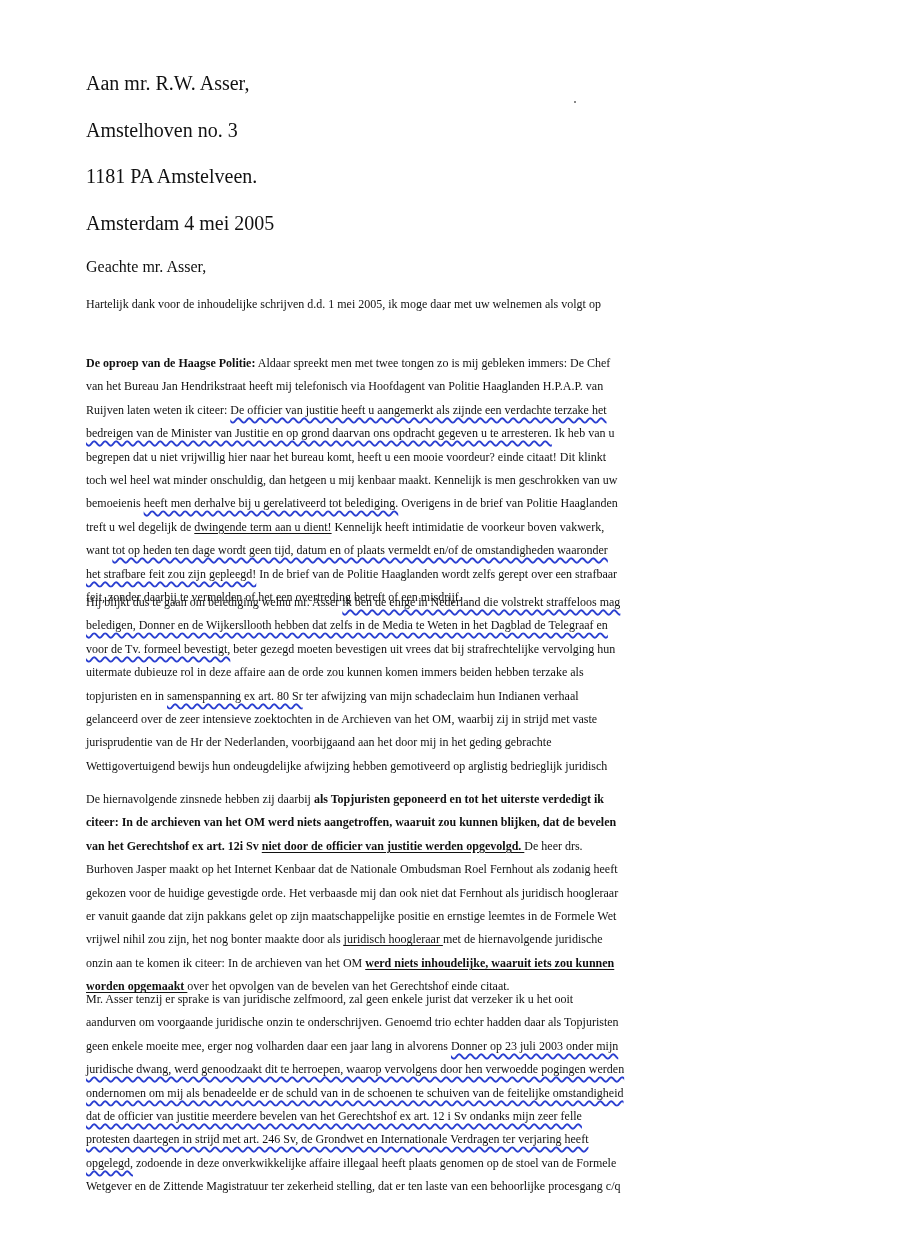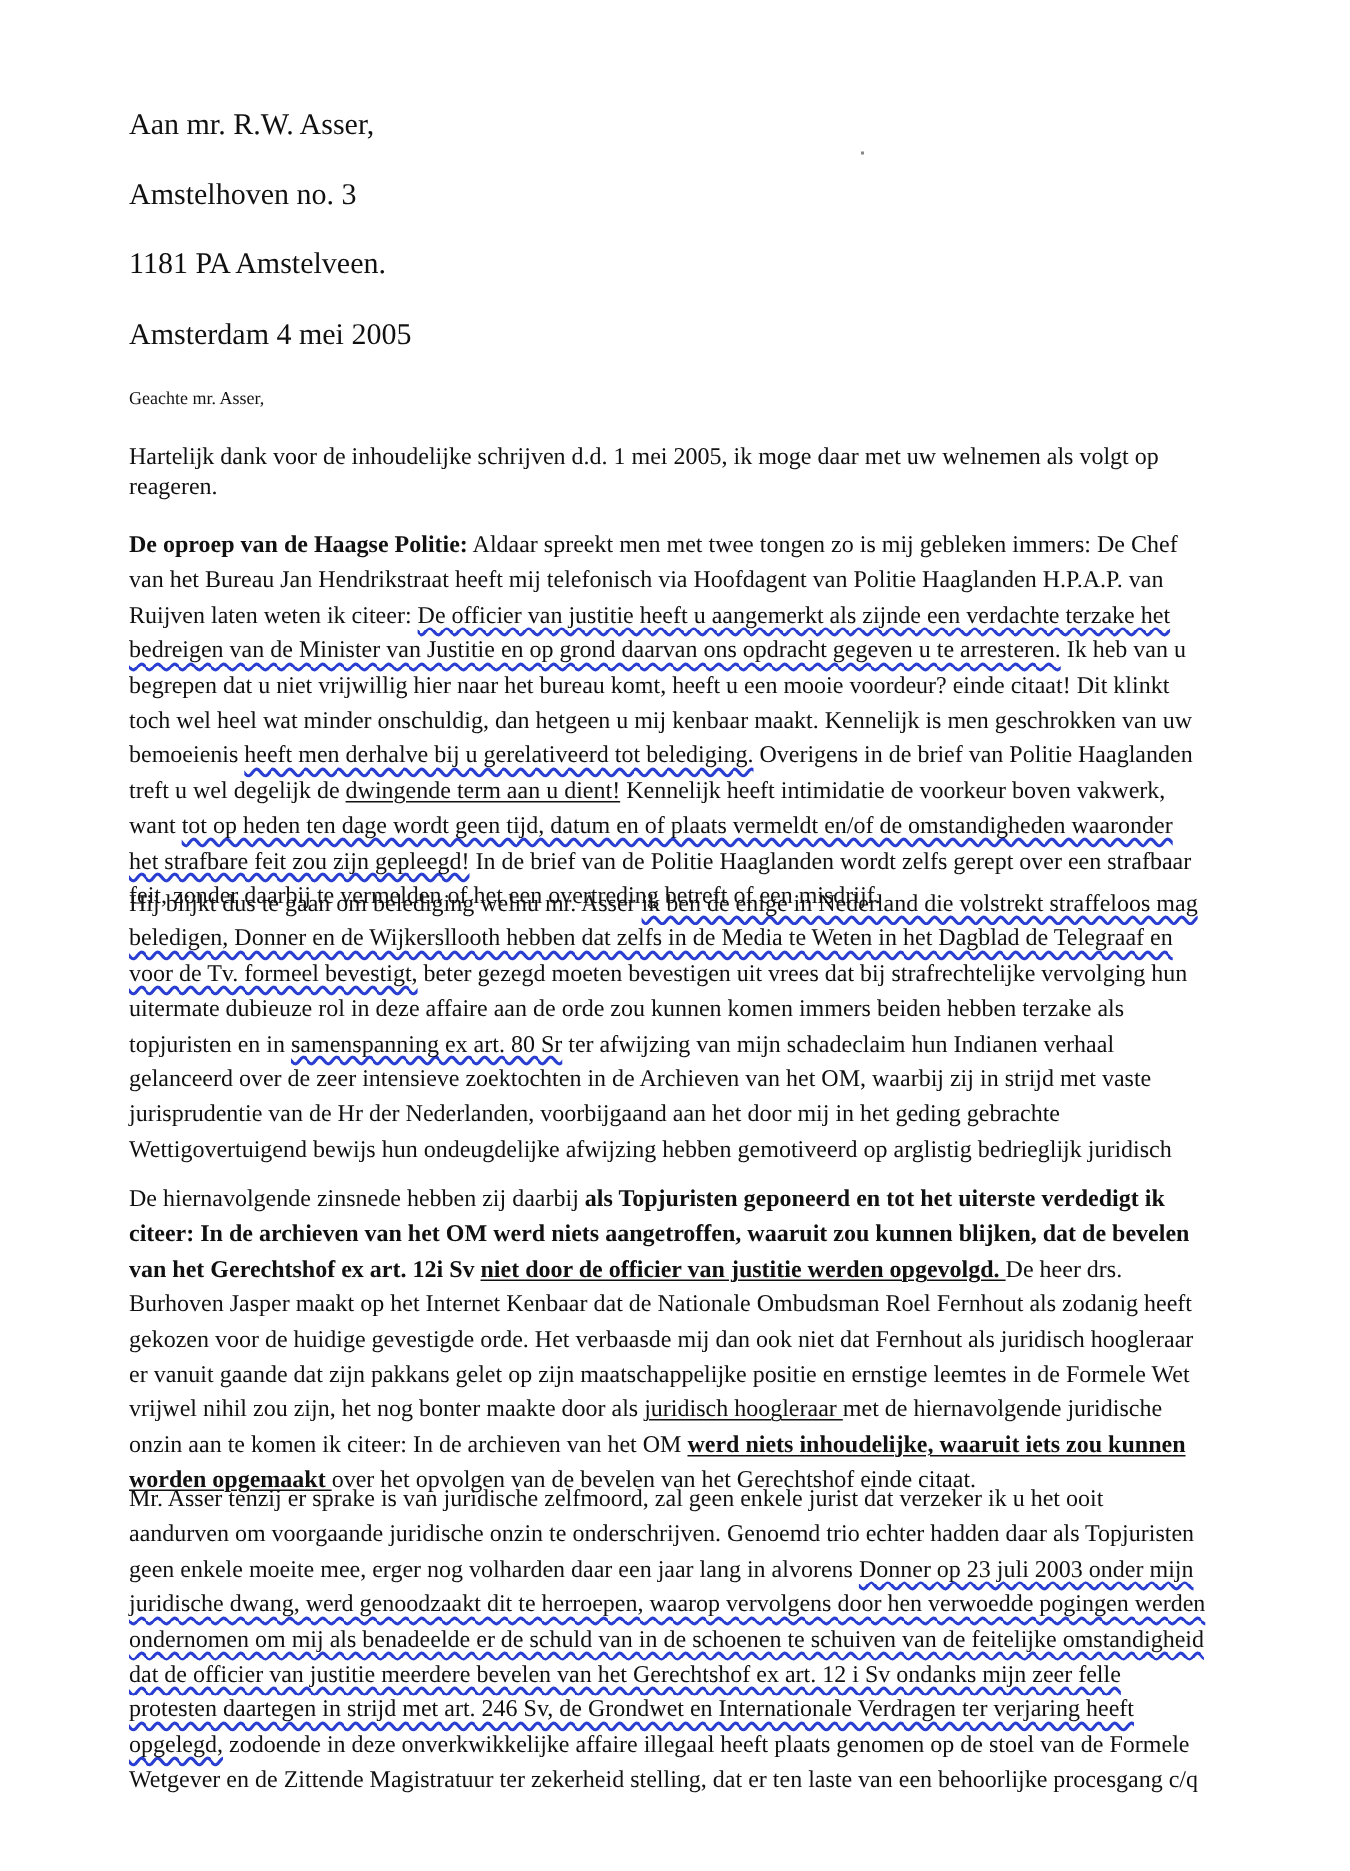--- a/index.html
+++ b/index.html
@@ -1,21 +1,21 @@
 <!DOCTYPE html>
 <html><head>
 <meta charset="utf-8">
 <style>
   html, body { margin: 0; padding: 0; background: #ffffff; }
   body { width: 900px; height: 1247px; position: relative; overflow: hidden;
          font-family: "Liberation Serif", "DejaVu Serif", serif; color: #111; }
   .page { position: absolute; left: 0; top: 0; width: 900px; height: 1247px; margin-left: 12px; }
   .addr { position: absolute; left: 74px; font-size: 20px; line-height: 24px; white-space: nowrap; }
-  .salut { position: absolute; left: 74px; top: 258px; font-size: 12px; white-space: nowrap; }
-  .para { position: absolute; left: 74px; width: 800px; font-size: 16px; }
+  .salut { position: absolute; left: 74px; top: 258px; font-size: 16px; white-space: nowrap; }
+  .para { position: absolute; left: 74px; width: 800px; font-size: 12px; }
   .line { height: 23.4px; line-height: 23.4px; white-space: nowrap; position: relative; }
   .b { font-weight: bold; }
   .u { text-decoration: underline; text-decoration-thickness: 1px; text-underline-offset: 2px; }
   .pen { text-decoration: underline; text-decoration-color: #2a3fd1; text-decoration-thickness: 1.5px;
          text-underline-offset: 3px; text-decoration-style: wavy; text-decoration-skip-ink: none; }
   .dot { position: absolute; left: 562px; top: 101px; width: 2px; height: 2px; background: #888; }
 </style>
 </head>
 <body>
 
@@ -23,21 +23,20 @@
   <div class="dot"></div>
 
   <div class="addr" style="top:71px">Aan mr. R.W. Asser,</div>
   <div class="addr" style="top:118px">Amstelhoven no. 3</div>
   <div class="addr" style="top:164px">1181 PA Amstelveen.</div>
   <div class="addr" style="top:211px">Amsterdam 4 mei 2005</div>
   <div class="salut">Geachte mr. Asser,</div>
 
   <div class="para" style="top:293px">
     <div class="line">Hartelijk dank voor de inhoudelijke schrijven d.d. 1 mei 2005, ik moge daar met uw welnemen als volgt op</div>
-    <div class="line" style="margin-top:-3px">reageren.</div>
   </div>
 
   <div class="para" style="top:352px">
     <div class="line">
       <span class="b">De oproep van de Haagse Politie:</span>
       <span>Aldaar spreekt men met twee tongen zo is mij gebleken immers:  De Chef</span>
     </div>
     <div class="line">van het Bureau Jan Hendrikstraat heeft mij telefonisch via Hoofdagent van Politie Haaglanden H.P.A.P. van</div>
     <div class="line">
       <span>Ruijven laten weten ik citeer: </span><span class="pen">De officier van justitie heeft u aangemerkt als zijnde een verdachte terzake het</span>

